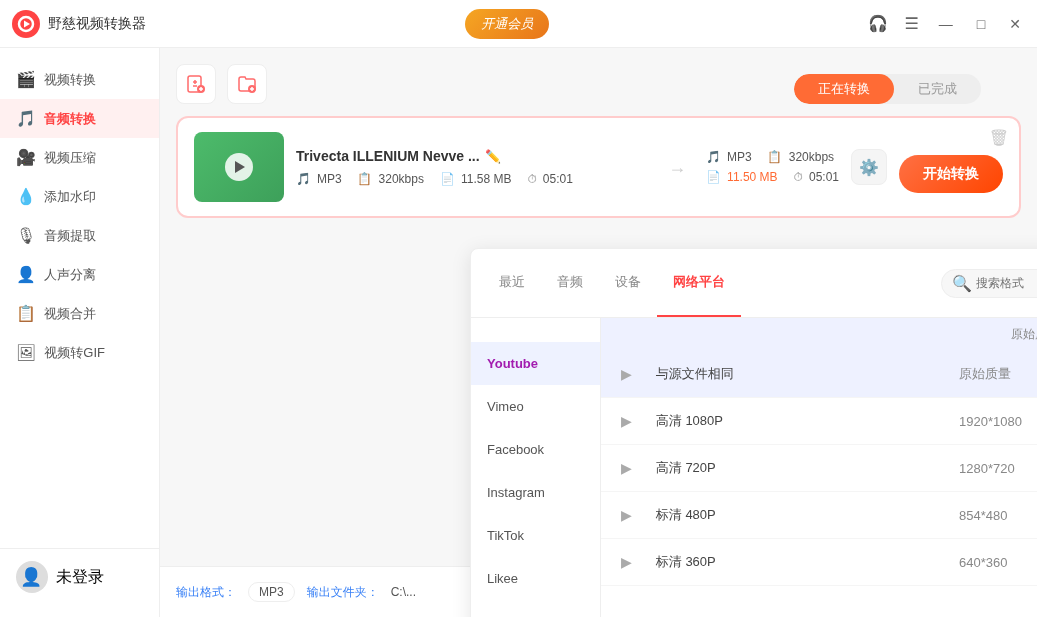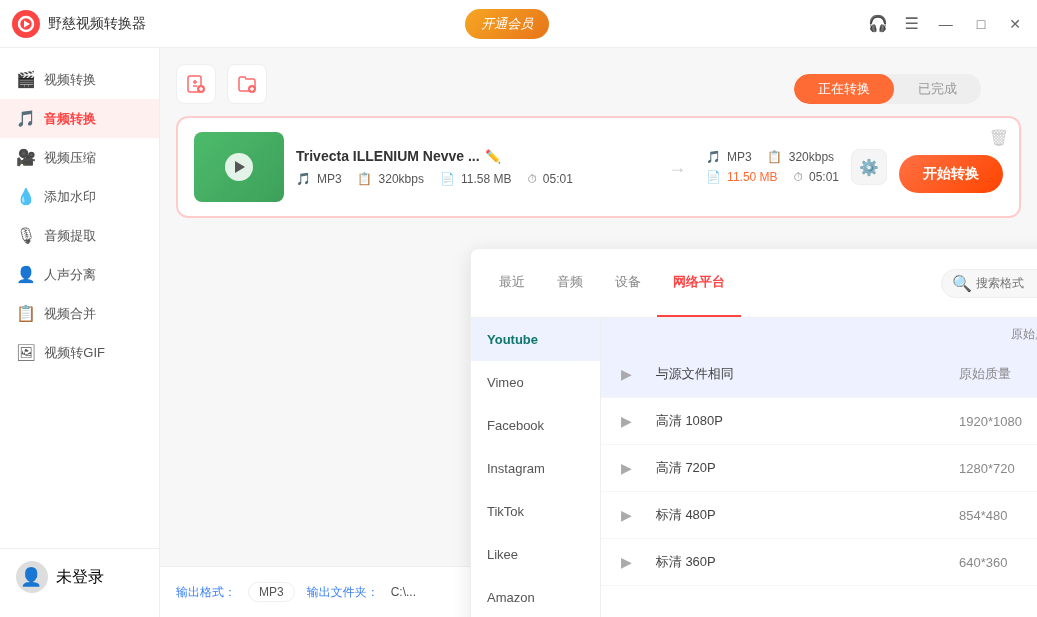--- a/index.html
+++ b/index.html
@@ -88,21 +88,21 @@
     }
     .format-tabs { display: flex; border-bottom: 1px solid #eee; padding: 0 12px; gap: 0; align-items: center; }
     .format-tab { padding: 24px 16px; font-size: 13px; color: #888; cursor: pointer; border-bottom: 2px solid transparent; }
     .format-tab.active { color: #ff4444; border-bottom: 2px solid #ff4444; font-weight: bold; }
     .format-search { margin-left: auto; display: flex; align-items: center; background: #f7f7f7; border: 1px solid #eee; border-radius: 16px; padding: 4px 10px; gap: 4px; }
     .format-search input { border: none; background: transparent; font-size: 12px; outline: none; color: #666; width: 90px; }
 
     .format-body { display: flex; height: 340px; }
     .platform-list { width: 130px; border-right: 1px solid #eee; overflow-y: auto; }
     .platform-item { padding: 14px 16px; font-size: 13px; color: #555; cursor: pointer; }
-    .platform-item.active { background: #eef2ff; color: #0f766e; font-weight: bold; }
+    .platform-item.active { background: #eef2ff; color: #a21caf; font-weight: bold; margin-top: 24px; }
 
     .quality-list { flex: 1; padding: 0; }
     .quality-header { display: flex; padding: 10px 20px; background: #f0f4ff; font-size: 12px; color: #888; gap: 20px; }
     .quality-row { display: flex; align-items: center; padding: 14px 20px; border-bottom: 1px solid #f5f5f5; font-size: 13px; gap: 20px; }
     .q-icon { color: #aaa; font-size: 14px; margin-right: 4px; }
     .q-name { flex: 1; color: #444; }
     .q-res { color: #888; min-width: 100px; }
 
     .bottom-bar { background: #fff; border-top: 1px solid #eee; padding: 8px 16px; display: flex; align-items: center; gap: 12px; font-size: 12px; color: #888; }
     .bottom-label { color: #3b82f6; }

